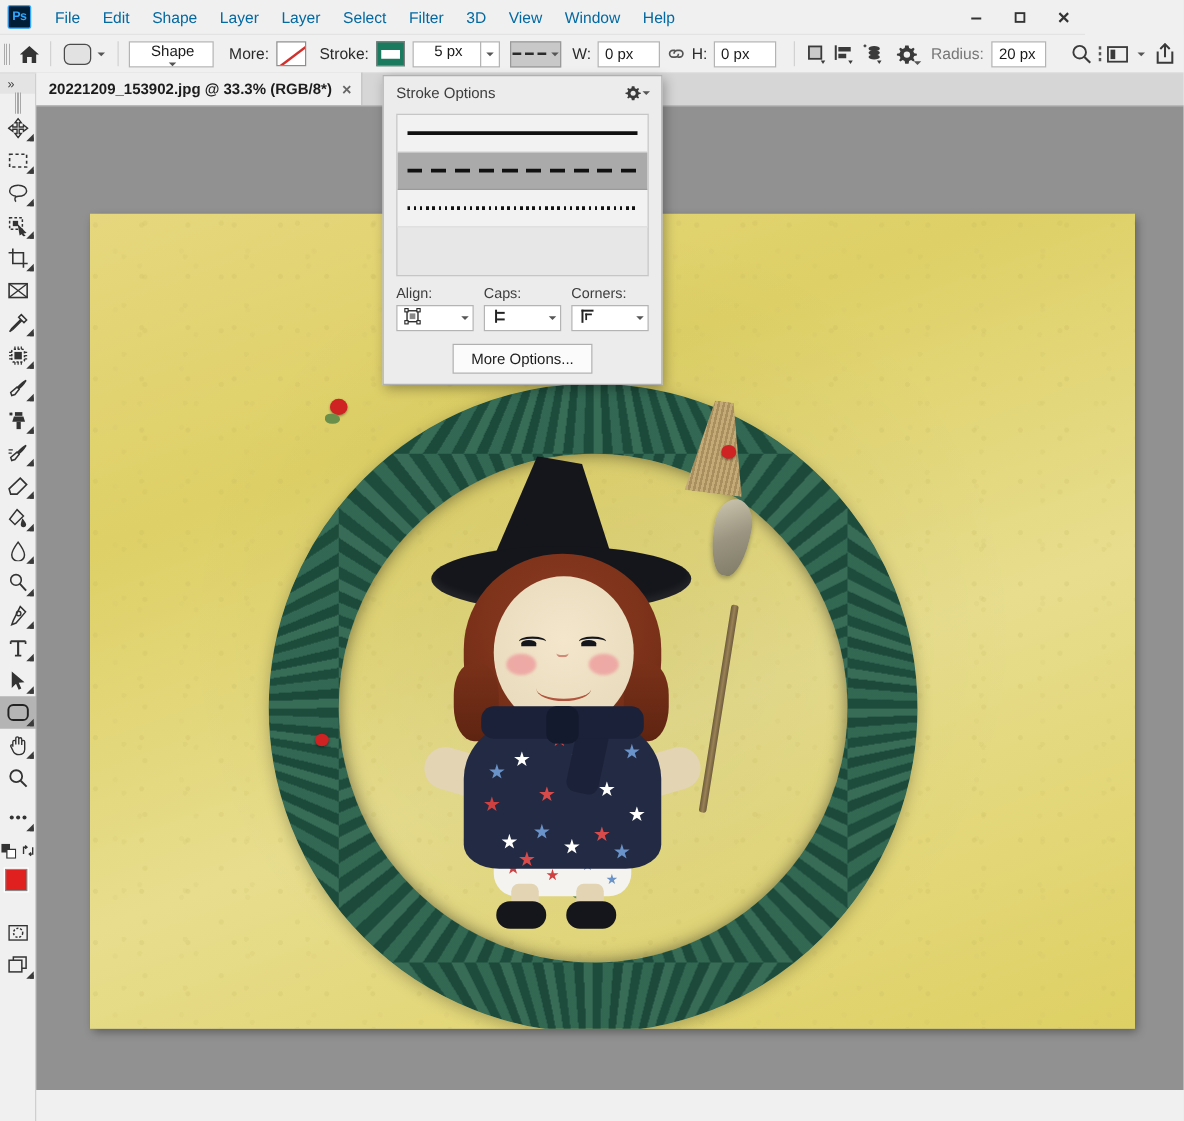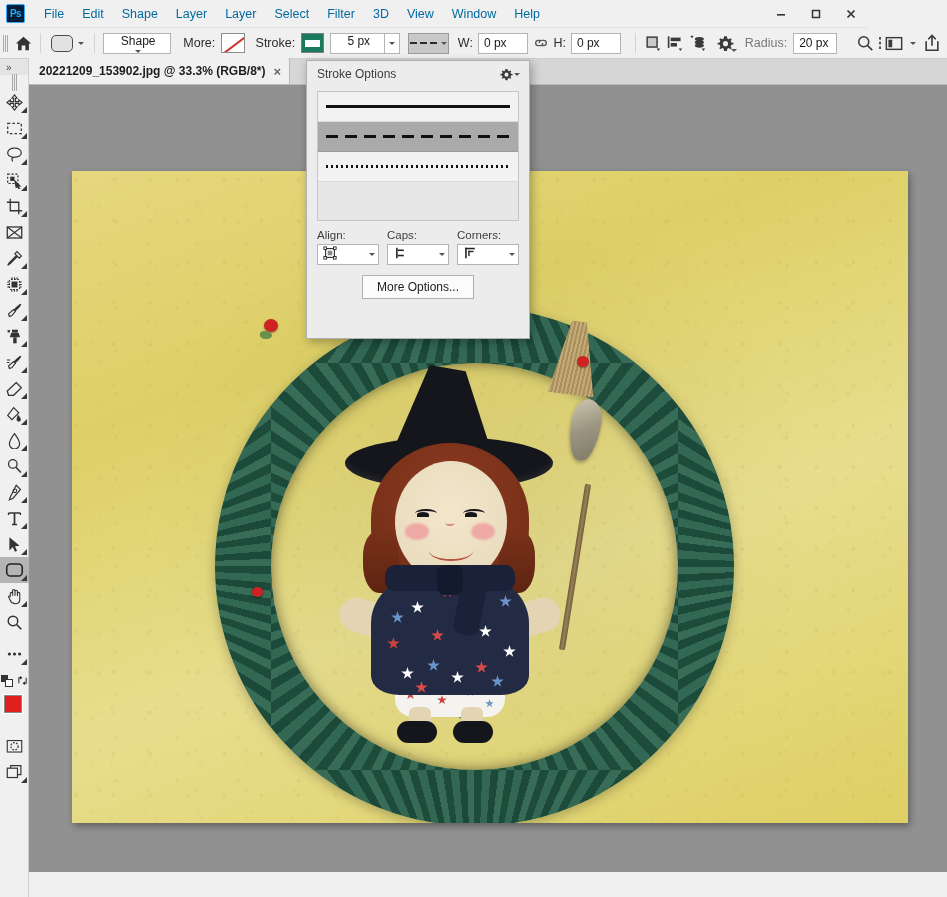--- a/index.html
+++ b/index.html
@@ -280,21 +280,21 @@
     position:absolute; left: 62px; top: 312px; width: 110px; height: 36px;
     background: #f4f3ef; border-radius: 12px 12px 18px 18px; overflow: hidden;
   }
   .leg-l { position:absolute; left: 76px; top: 338px; width: 22px; height: 26px; background: #e3d4b4; border-radius: 6px; }
   .leg-r { position:absolute; left: 128px; top: 338px; width: 22px; height: 26px; background: #e3d4b4; border-radius: 6px; }
   .shoe-l { position:absolute; left: 64px; top: 352px; width: 40px; height: 22px; background: #15161c; border-radius: 14px; }
   .shoe-r { position:absolute; left: 120px; top: 352px; width: 40px; height: 22px; background: #15161c; border-radius: 14px; }
 
   
   .popup {
-    position: absolute; left: 306px; top: 60px; width: 224px; height: 279px;
+    position: absolute; left: 306px; top: 60px; width: 224px; height: 248px;
     background: #ececec; border: 1px solid #b0b0b0;
     box-shadow: 2px 3px 9px rgba(0,0,0,0.30);
     z-index: 50;
   }
   .popup-head {
     height: 26px; display: flex; align-items: center; justify-content: space-between;
     padding: 0 9px 0 10px;
   }
   .popup-title { font-size: 12px; color: #3d3d3d; }
   .gear { display:flex; align-items: center; cursor: default; }

